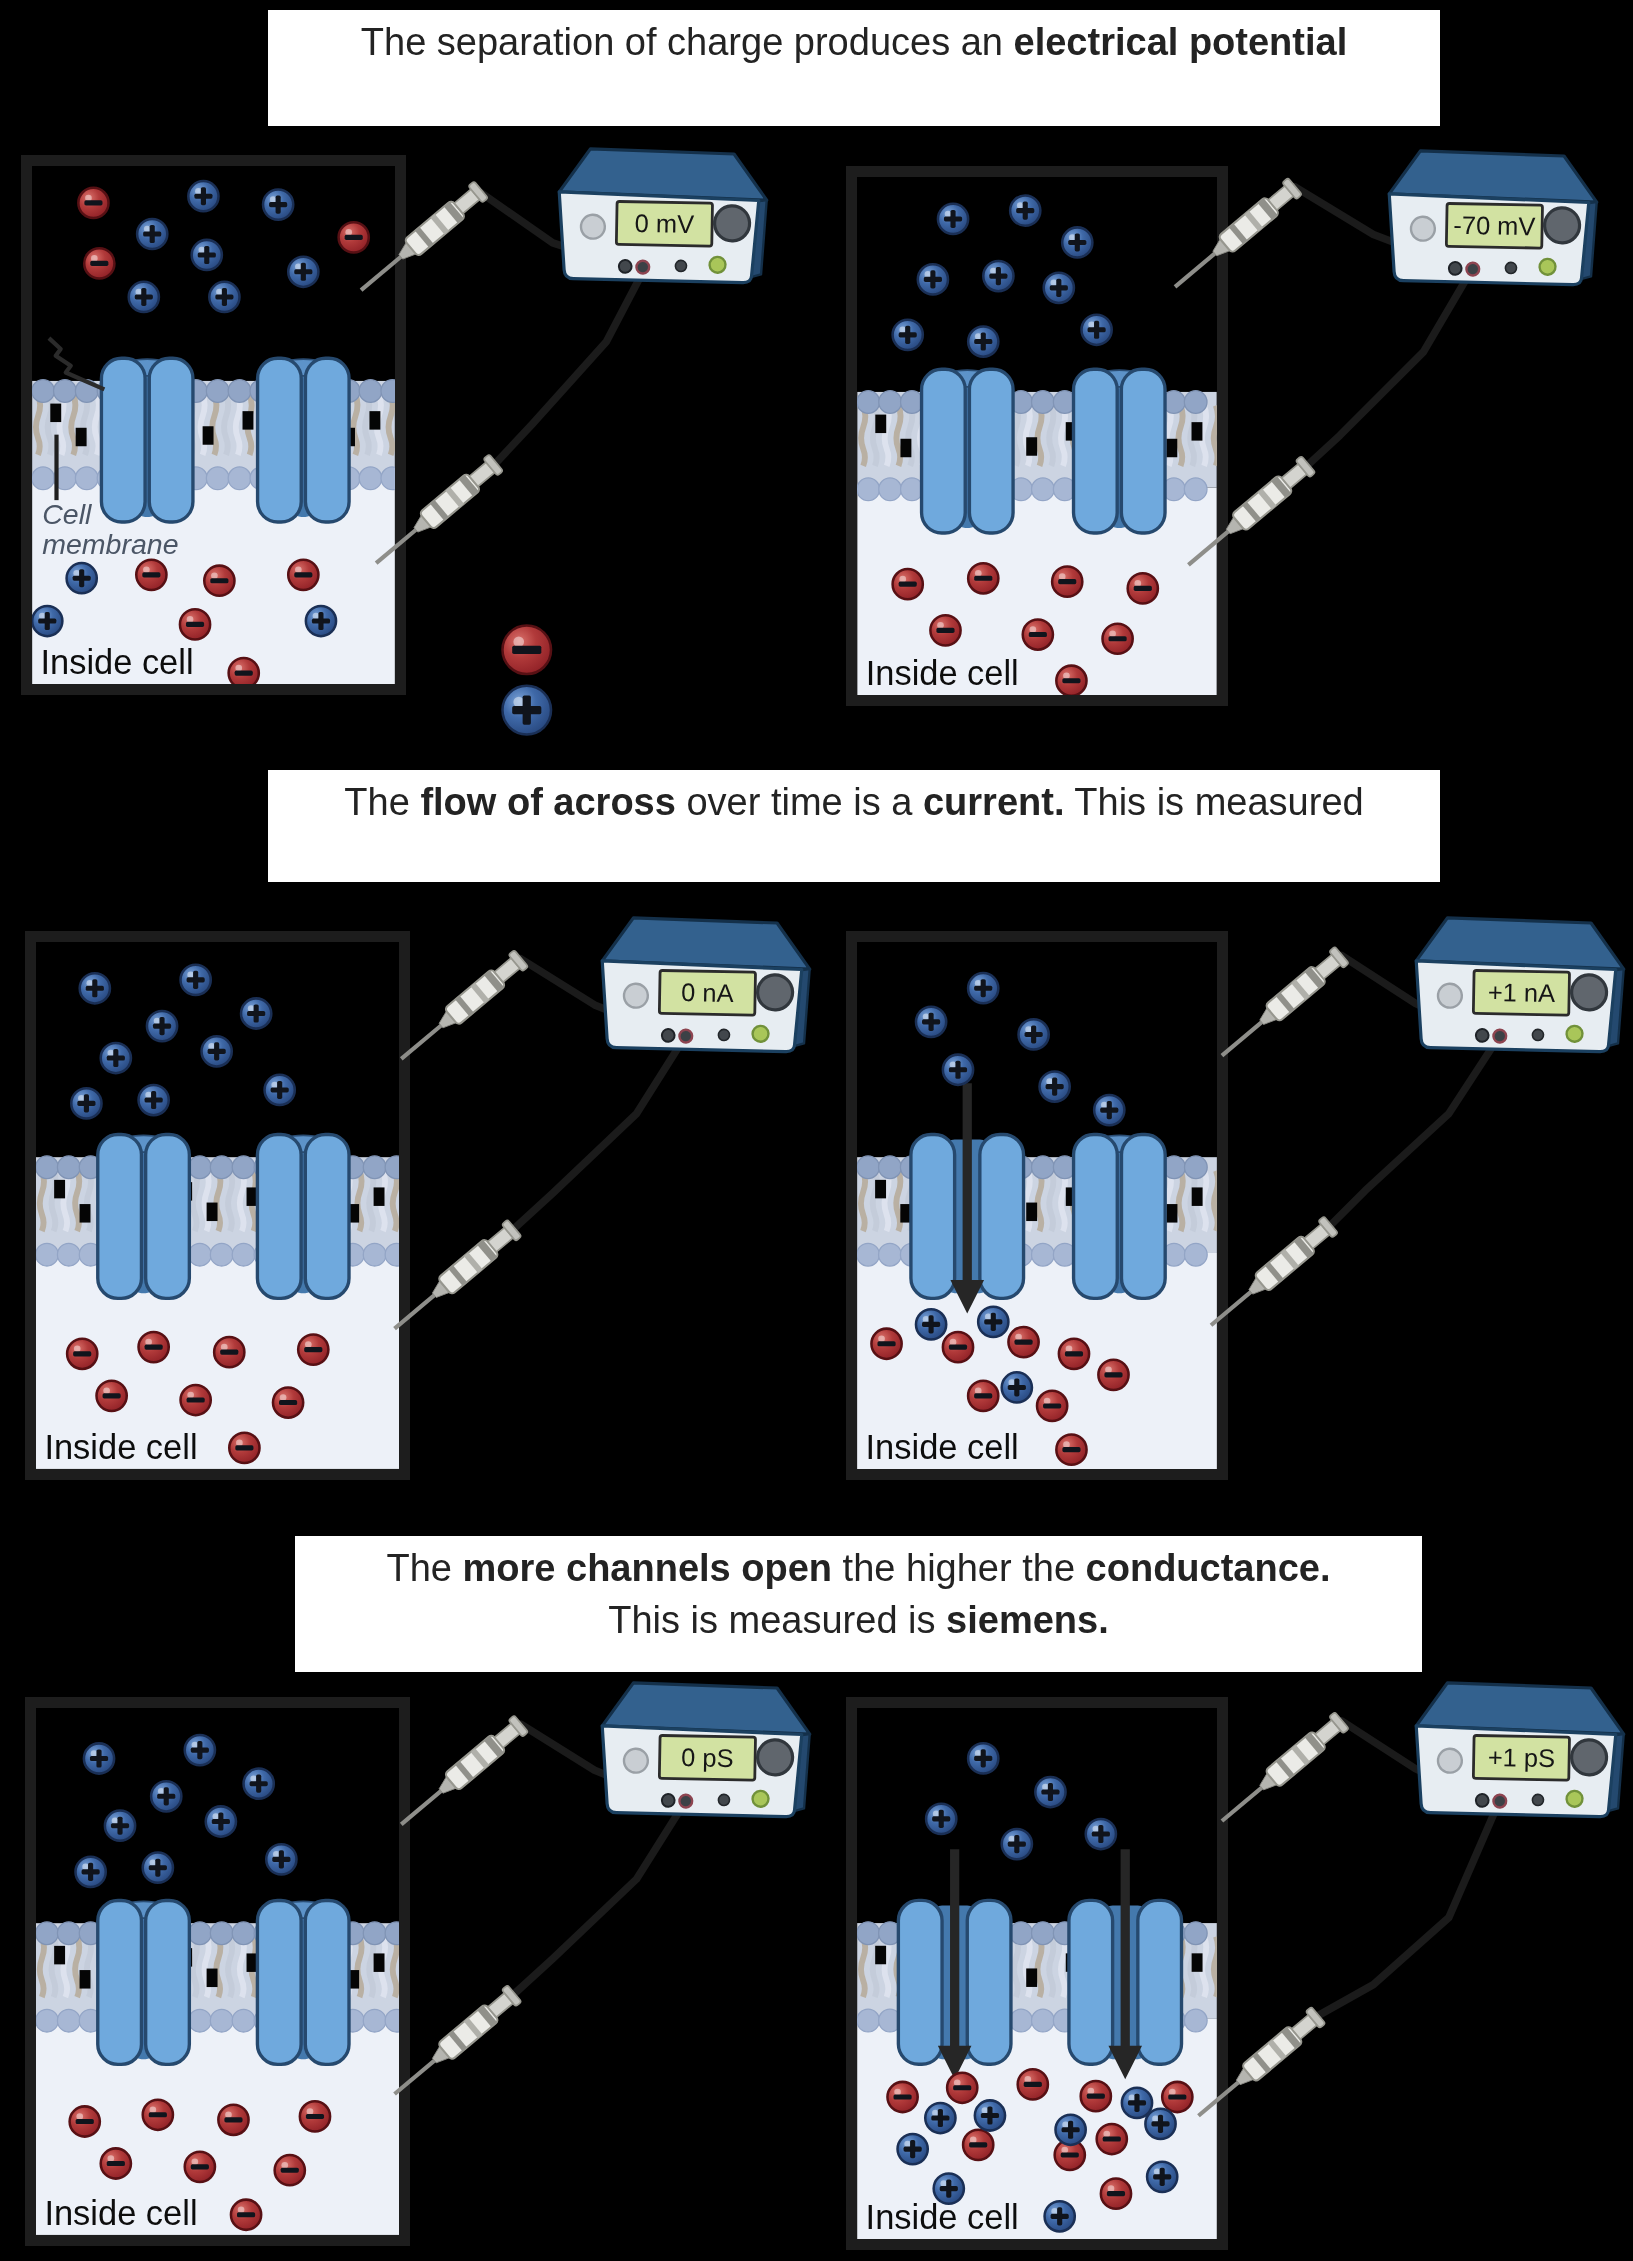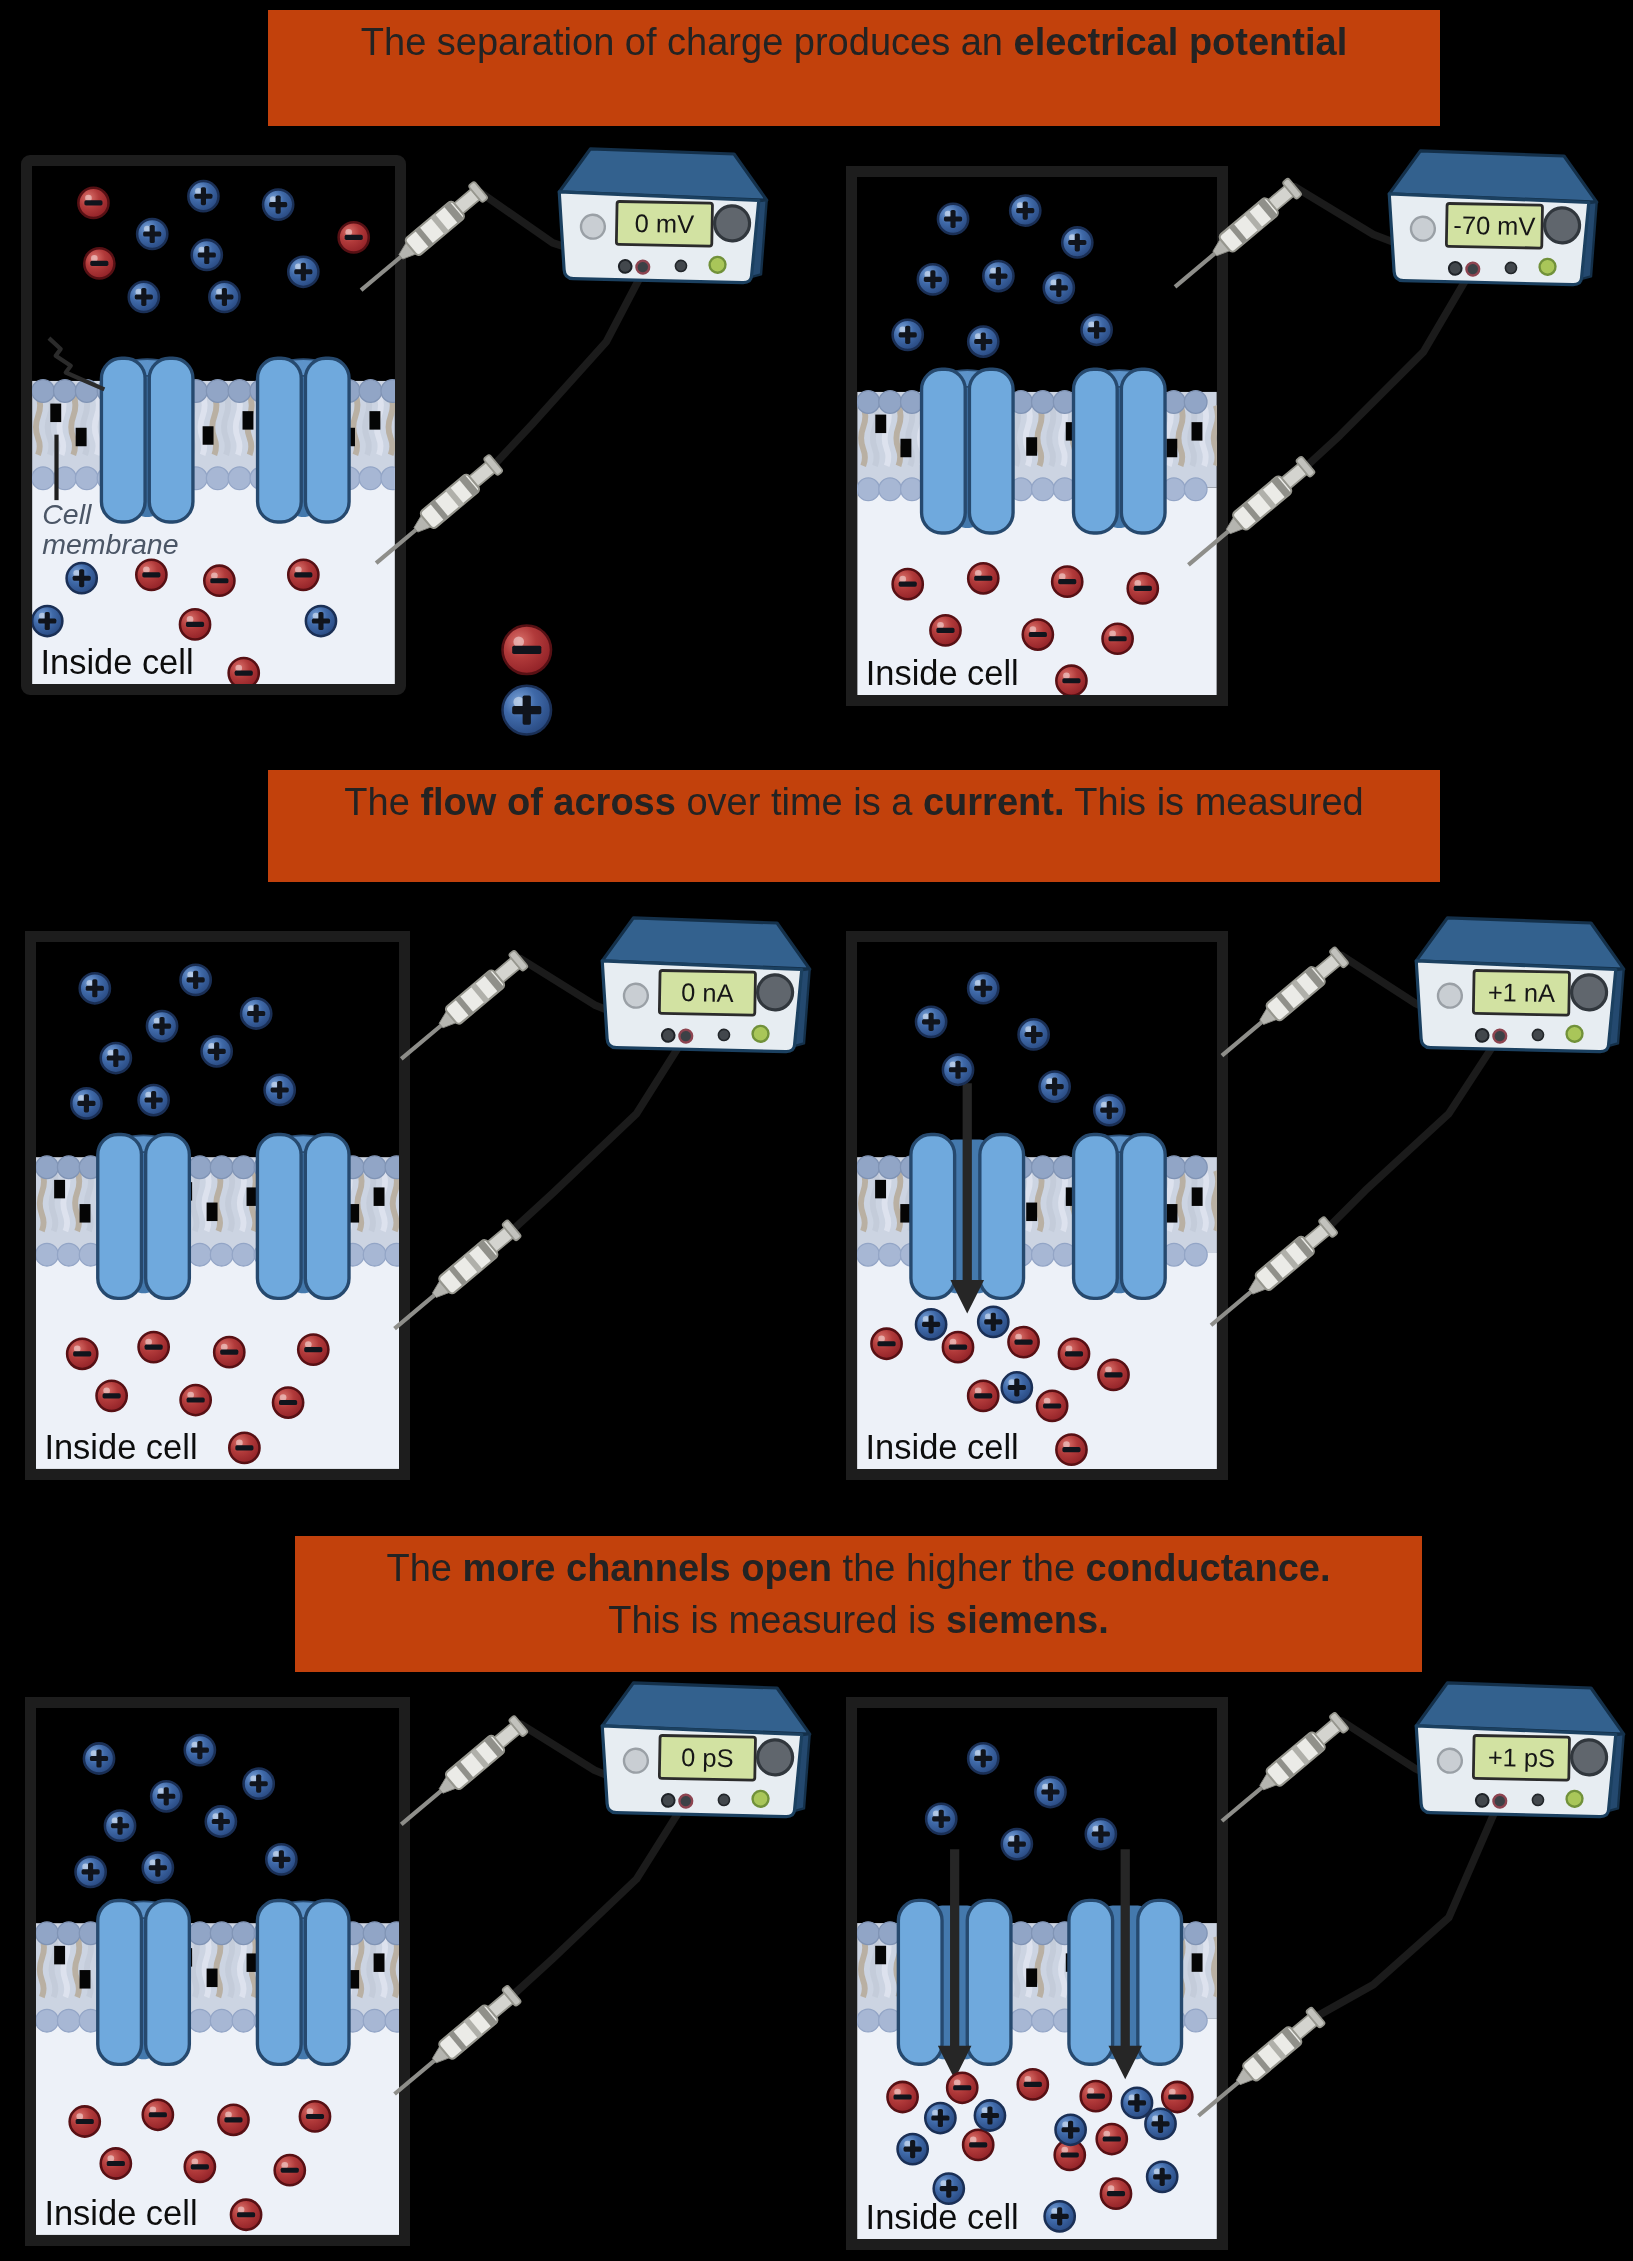--- a/index.html
+++ b/index.html
@@ -1,18 +1,18 @@
 <!DOCTYPE html>
 <html style="font-size:13.4px"><head>
 <meta charset="utf-8">
 <style>
   html,body{margin:0;padding:0;background:#000;}
   body{width:1633px;height:2261px;position:relative;overflow:hidden;
        font-family:"Liberation Sans",sans-serif;}
-  .banner{position:absolute;background:#c2410c;color:#232323;text-align:center;
+  .banner{position:absolute;background:#ffffff;color:#232323;text-align:center;
           font-size:38px;line-height:52px;padding-top:5.9px;box-sizing:border-box;}
   .banner .b{font-weight:bold;}
   .panel{position:absolute;border:11.7px solid #1d1d1d;background:#000;box-sizing:border-box;}
   .panel svg{display:block;width:100%;height:100%;}
   .meter{position:absolute;width:239px;height:167px;transform:rotate(-3deg);}
   .meter svg{display:block;width:100%;height:100%;}
   #overlay{position:absolute;left:0;top:0;pointer-events:none;}
 </style>
 </head>
 <body>
@@ -37,21 +37,21 @@
   </div>
 <div class="banner" style="left: 268px; top: 770px; width: 1172px; height: 112px;">
     <div><span>The </span><span class="b">flow of across</span><span> over time is a </span><span class="b">current.</span><span>  This is measured</span></div>
   </div>
 <div class="banner" style="left: 295px; top: 1536px; width: 1127px; height: 136px;">
     <div><span>The </span><span class="b">more channels open</span><span> the higher the </span><span class="b">conductance.</span></div>
     <div><span>This is measured is </span><span class="b">siemens.</span></div>
   </div>
 
 <div id="diagram">
-    <div class="panel" style="left: 21px; top: 155px; width: 385px; height: 540px; border-radius: 9px;">
+    <div class="panel" style="left: 21px; top: 155px; width: 385px; height: 540px;">
       <svg viewBox="0 0 432 617">
         <rect x="0" y="0" width="432" height="263" fill="#000"></rect>
         <rect x="0" y="370" width="432" height="247" fill="#edf1f8"></rect>
         <g>
           <rect x="0" y="256" width="432" height="114" fill="#ccd4e2"></rect>
           <path d="M 7 272 q 5 13 0 26 q -5 13 0 26 q 4 10 0 20" stroke="#b7ae9f" stroke-width="7" fill="none" opacity="0.95"></path>
           <path d="M 21 272 q 5 13 0 26 q -5 13 0 26 q 4 10 0 20" stroke="#c3cbd9" stroke-width="7" fill="none" opacity="0.95"></path>
           <path d="M 35 272 q 5 13 0 26 q -5 13 0 26 q 4 10 0 20" stroke="#dde3ee" stroke-width="7" fill="none" opacity="0.95"></path>
           <path d="M 49 272 q 5 13 0 26 q -5 13 0 26 q 4 10 0 20" stroke="#b7ae9f" stroke-width="7" fill="none" opacity="0.95"></path>
           <path d="M 63 272 q 5 13 0 26 q -5 13 0 26 q 4 10 0 20" stroke="#c3cbd9" stroke-width="7" fill="none" opacity="0.95"></path>

